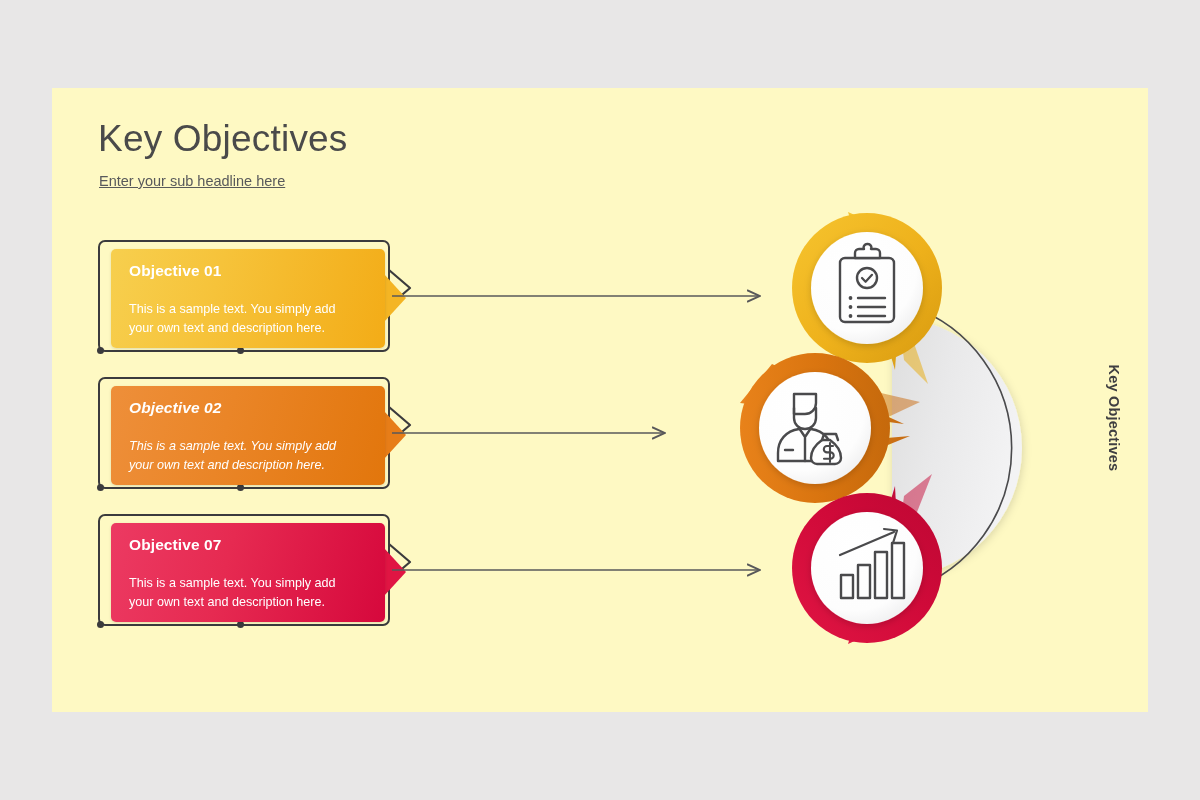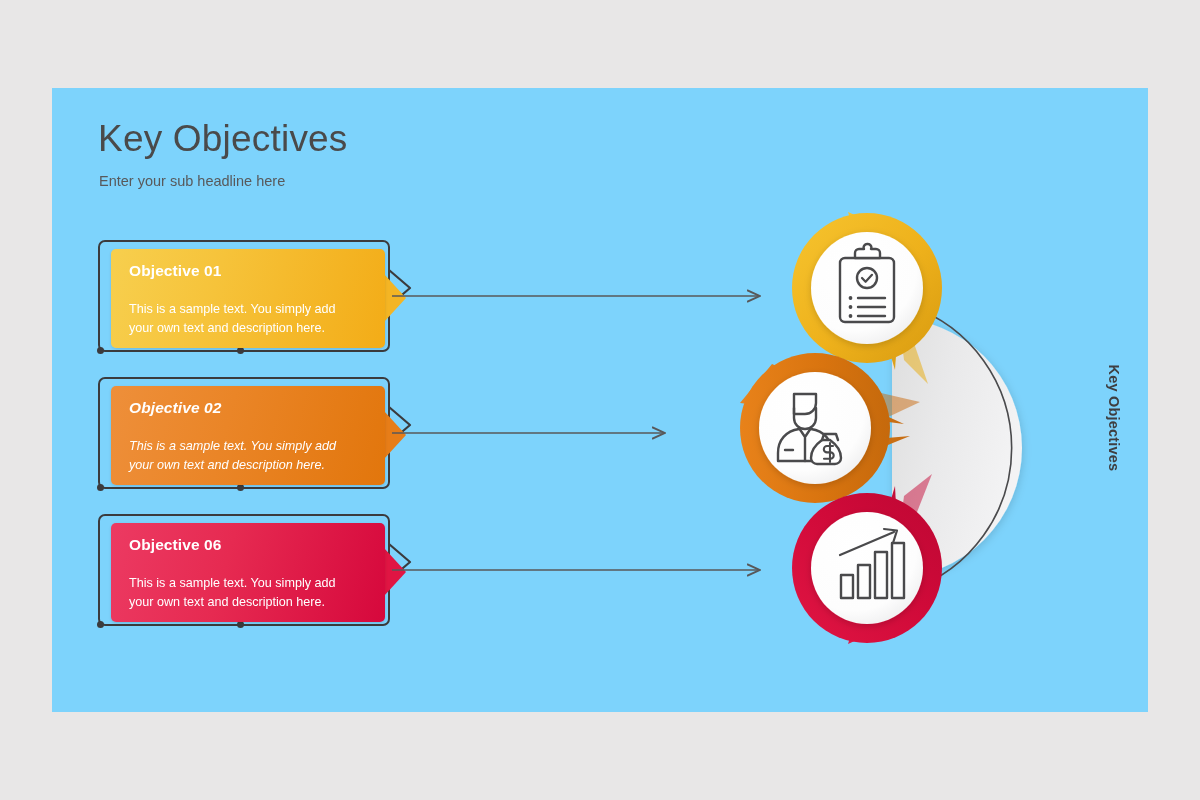--- a/index.html
+++ b/index.html
@@ -9,34 +9,35 @@
     overflow: hidden;
     font-family: "Liberation Sans", sans-serif;
   }
   body { background: #e8e7e7; position: relative; }
 
   
   #slide {
     position: absolute;
     left: 52px; top: 88px;
     width: 1096px; height: 624px;
-    background: #7dd3fc;
+    background: #fef9c3;
     overflow: hidden;
   }
 
   
   #page-title {
     position: absolute; left: 46px; top: 30px;
     font-size: 37px; font-weight: 400; color: #4a4a4a;
     letter-spacing: 0.2px; white-space: nowrap;
   }
   #page-subtitle {
     position: absolute; left: 47px; top: 85px;
     font-size: 14.5px; font-weight: 400; color: #58595b;
     white-space: nowrap;
+    text-decoration: underline;
   }
 
   
   .card-group { position: absolute; left: 46px; width: 345px; height: 112px; padding-left: 24px; }
   .card-group.g0 { top: 152px; }
   .card-group.g1 { top: 289px; font-style: italic; }
   .card-group.g2 { top: 426px; }
 
   
   .card-frame {
@@ -160,21 +161,21 @@
   <div class="card-group g2">
     <div class="card-frame">
       <span class="frame-dot bl"></span>
       <span class="frame-dot bm"></span>
     </div>
     <svg class="notch-outline" viewBox="0 0 34 60">
       <path d="M1,2 L22,20 L1,38" fill="none" stroke="#3b3b3d" stroke-width="2.2" stroke-linejoin="round"></path>
     </svg>
     <div class="card-notch"></div>
     <div class="card-body">
-      <div class="card-title">Objective 06</div>
+      <div class="card-title">Objective 07</div>
       <div class="card-desc">This is a sample text. You simply add your own text and description here.</div>
     </div>
   </div>
 
   <svg class="connector" width="1096" height="624">
     <defs>
       <marker id="ah" markerWidth="9" markerHeight="9" refX="8" refY="4.5" orient="auto" markerUnits="strokeWidth">
         <path d="M0,0.6 L8.4,4.5 L0,8.4" fill="none" stroke="#58585a" stroke-width="1.25"></path>
       </marker>
     </defs>

